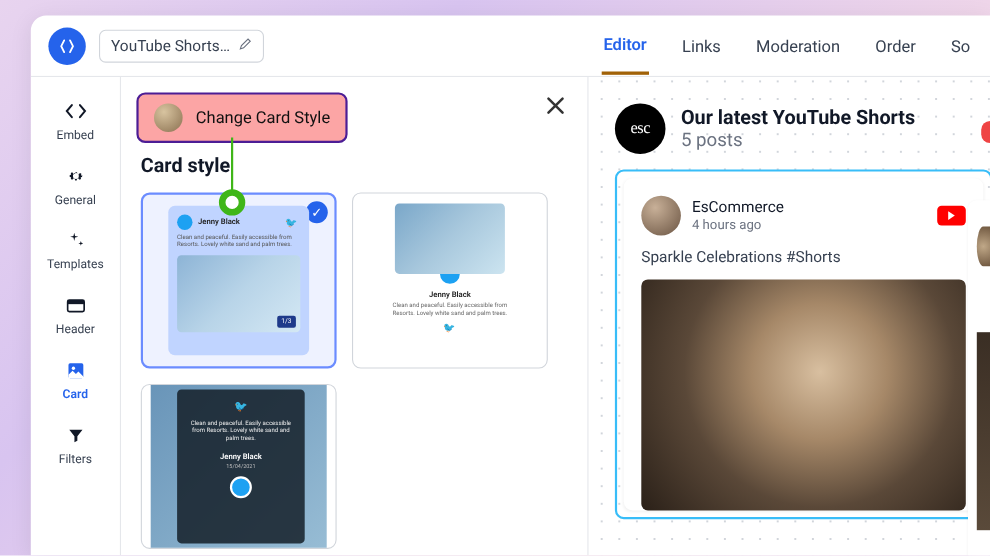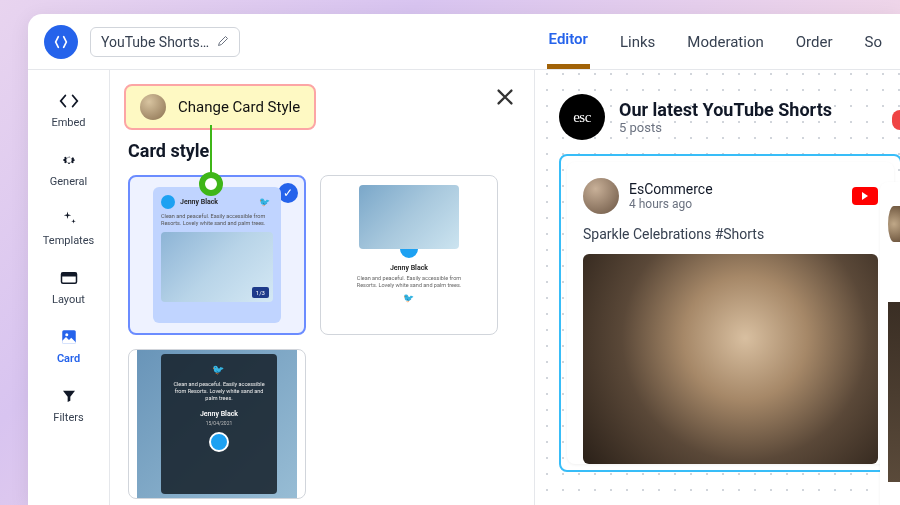--- a/index.html
+++ b/index.html
@@ -5,31 +5,31 @@
 * { margin: 0; padding: 0; box-sizing: border-box; font-family: -apple-system, BlinkMacSystemFont, "Segoe UI", Roboto, Helvetica, Arial, sans-serif; }
 body { width: 900px; height: 505px; overflow: hidden; background: linear-gradient(135deg, #e8d4ef 0%, #d8c4f0 30%, #f2d8e8 70%, #ead8f2 100%); position: relative; }
 .app { position: absolute; top: 14px; left: 28px; right: 0; bottom: 0; background: #fff; border-radius: 14px 0 0 0; box-shadow: 0 4px 20px rgba(0,0,0,0.08); overflow: hidden; }
 
 .topbar { height: 56px; border-bottom: 1px solid #e5e7eb; display: flex; align-items: center; padding: 0 16px; }
 .logo { width: 34px; height: 34px; border-radius: 50%; background: #2563eb; display: flex; align-items: center; justify-content: center; color: #fff; }
 .feed-name { margin-left: 12px; border: 1px solid #d1d5db; border-radius: 6px; padding: 6px 10px; display: flex; align-items: center; gap: 8px; font-size: 14px; color: #374151; }
 .feed-name .pencil { color: #6b7280; }
 .tabs { margin-left: auto; display: flex; gap: 28px; align-items: center; font-size: 15px; color: #374151; }
 .tabs .tab { padding: 16px 2px; cursor: pointer; }
-.tabs .tab.active { color: #2563eb; font-weight: 600; border-bottom: 5px solid #a16207; }
+.tabs .tab.active { color: #2563eb; font-weight: 600; border-bottom: 3px solid #a16207; }
 
 .main { display: flex; height: calc(100% - 56px); }
 .sidebar { width: 82px; border-right: 1px solid #e5e7eb; display: flex; flex-direction: column; align-items: center; padding-top: 12px; gap: 4px; }
 .side-item { display: flex; flex-direction: column; align-items: center; gap: 4px; padding: 8px 4px; cursor: pointer; font-size: 11px; color: #374151; width: 100%; }
 .side-item.active { color: #2563eb; }
 .side-item.active .side-label { font-weight: 600; }
 .side-icon { width: 22px; height: 22px; display: flex; align-items: center; justify-content: center; }
 
 .editor-panel { flex: 0 0 425px; border-right: 1px solid #e5e7eb; position: relative; }
-.callout { position: absolute; top: 14px; left: 14px; border: 2px solid #fca5a5; border-radius: 8px; padding: 8px 14px; display: flex; align-items: center; gap: 12px; background: #fef9c3; z-index: 3; }
+.callout { position: absolute; top: 14px; left: 14px; border: 2px solid #4c1d95; border-radius: 8px; padding: 8px 14px; display: flex; align-items: center; gap: 12px; background: #fca5a5; z-index: 3; }
 .callout .avatar { width: 26px; height: 26px; border-radius: 50%; background: radial-gradient(circle at 35% 30%, #d8c4a0, #8a7050); }
 .callout-text { font-size: 15px; color: #111; }
 .pointer-line { position: absolute; top: 55px; left: 100px; width: 2px; height: 55px; background: #3fb618; z-index: 3; }
 .pointer-dot { position: absolute; top: 102px; left: 89px; width: 24px; height: 24px; border: 6px solid #3fb618; border-radius: 50%; background: #fff; z-index: 3; }
 .close-x { position: absolute; top: 14px; right: 18px; font-size: 26px; color: #333; cursor: pointer; z-index: 2; }
 
 .panel-inner { padding: 70px 18px 0 18px; }
 .panel-title { font-size: 18px; font-weight: 700; color: #111827; margin-bottom: 14px; }
 .card-grid { display: flex; flex-wrap: wrap; gap: 14px; }
 .card-opt { width: 178px; height: 160px; border: 1px solid #d1d5db; border-radius: 8px; position: relative; cursor: pointer; overflow: hidden; display: flex; align-items: center; justify-content: center; }
@@ -58,21 +58,21 @@
 .mock3 .mbird3 { color: #1da1f2; font-size: 10px; }
 .mock3 .mtxt3 { font-size: 5.5px; color: #eee; text-align: center; line-height: 1.3; margin-top: 6px; }
 .mock3 .mn3 { font-size: 7px; font-weight: 600; color: #fff; margin-top: 8px; }
 .mock3 .md3 { font-size: 5px; color: #bbb; margin-top: 2px; }
 .mock3 .mava3 { width: 20px; height: 20px; border-radius: 50%; background: #1da1f2; border: 2px solid #fff; margin-top: 6px; }
 
 .preview { flex: 1; position: relative; padding: 24px 0 0 24px; background-image: radial-gradient(#d1d5db 1px, transparent 1px); background-size: 16px 16px; background-position: 4px 60px; }
 .pv-head { display: flex; align-items: center; gap: 14px; margin-bottom: 14px; }
 .pv-logo { width: 46px; height: 46px; border-radius: 50%; background: #000; color: #fff; display: flex; align-items: center; justify-content: center; font-size: 15px; font-weight: 500; letter-spacing: -0.5px; font-family: Liberation Serif, serif; }
 .pv-title { font-size: 18px; font-weight: 700; color: #111827; }
-.pv-sub { font-size: 13px; color: #6b7280; }
+.pv-sub { font-size: 17px; color: #6b7280; }
 
 .pv-card-wrap { border: 2px solid #38bdf8; border-radius: 8px; padding: 6px; margin-right: -2px; }
 .pv-card { background: #fff; border-radius: 8px; padding: 16px 16px 0 16px; box-shadow: 0 1px 3px rgba(0,0,0,0.06); }
 .pv-card-head { display: flex; align-items: center; gap: 10px; margin-bottom: 12px; }
 .pv-ava { width: 36px; height: 36px; border-radius: 50%; background: radial-gradient(circle at 35% 30%, #c8b098, #6a5442); }
 .pv-user { font-size: 14px; font-weight: 400; color: #111827; }
 .pv-time { font-size: 12px; color: #6b7280; }
 .pv-yt { margin-left: auto; width: 26px; height: 18px; background: #ff0000; border-radius: 4px; display: flex; align-items: center; justify-content: center; }
 .pv-yt::after { content: ''; border-left: 6px solid #fff; border-top: 4px solid transparent; border-bottom: 4px solid transparent; }
 .pv-text { font-size: 14px; color: #374151; margin-bottom: 12px; }
@@ -139,21 +139,21 @@
           </span>
         <span class="side-label">Templates</span>
       </div>
       <div class="side-item">
         <span class="side-icon">
             <svg width="18" height="14" viewBox="0 0 24 18" fill="#111827">
               <rect x="2" y="2" width="20" height="14" rx="2" fill="none" stroke="#111827" stroke-width="2"></rect>
               <rect x="2" y="2" width="20" height="5"></rect>
             </svg>
           </span>
-        <span class="side-label">Layout</span>
+        <span class="side-label">Header</span>
       </div>
       <div class="side-item active">
         <span class="side-icon">
             <svg width="18" height="18" viewBox="0 0 24 24" fill="#2563eb">
               <rect x="3" y="3" width="18" height="18" rx="2"></rect>
               <circle cx="9" cy="9" r="2" fill="#fff"></circle>
               <path d="M3 17l5-5 4 4 3-3 6 6v2H3z" fill="#fff"></path>
             </svg>
           </span>
         <span class="side-label">Card</span>

